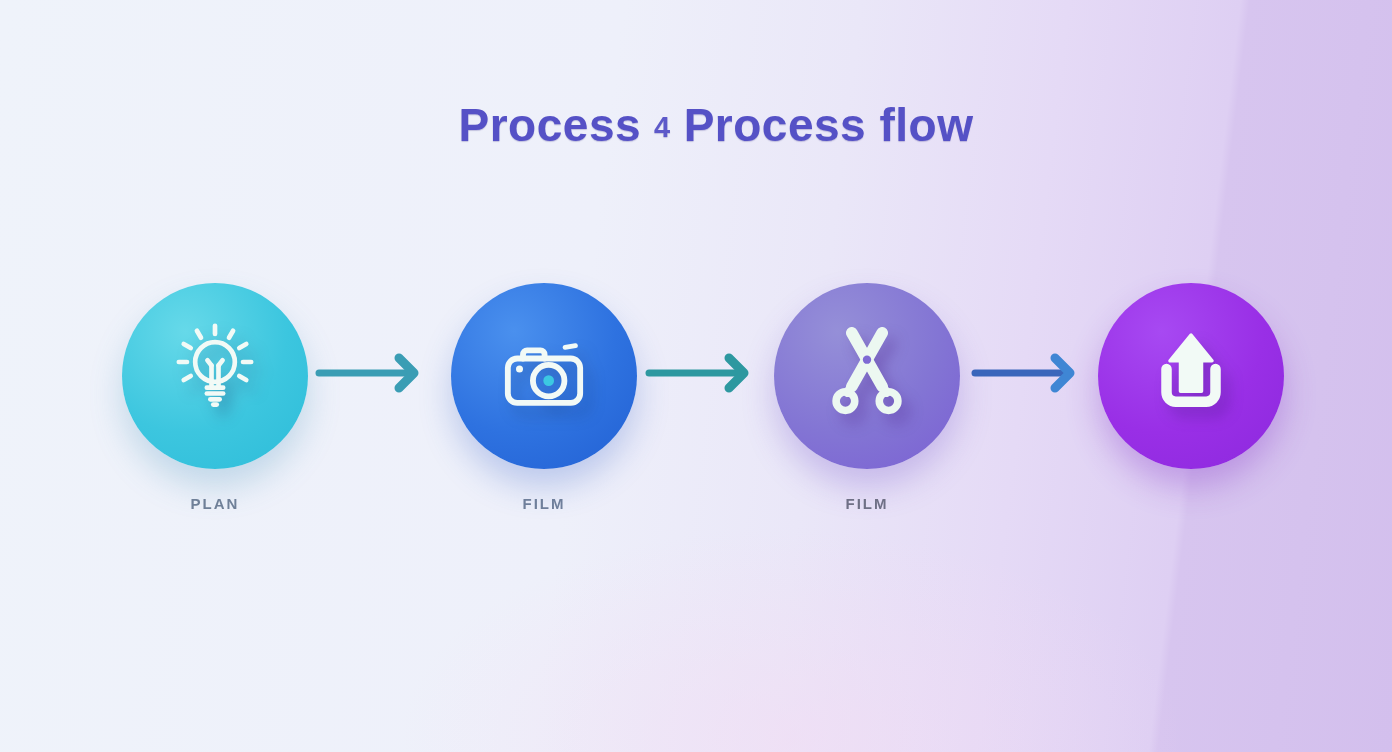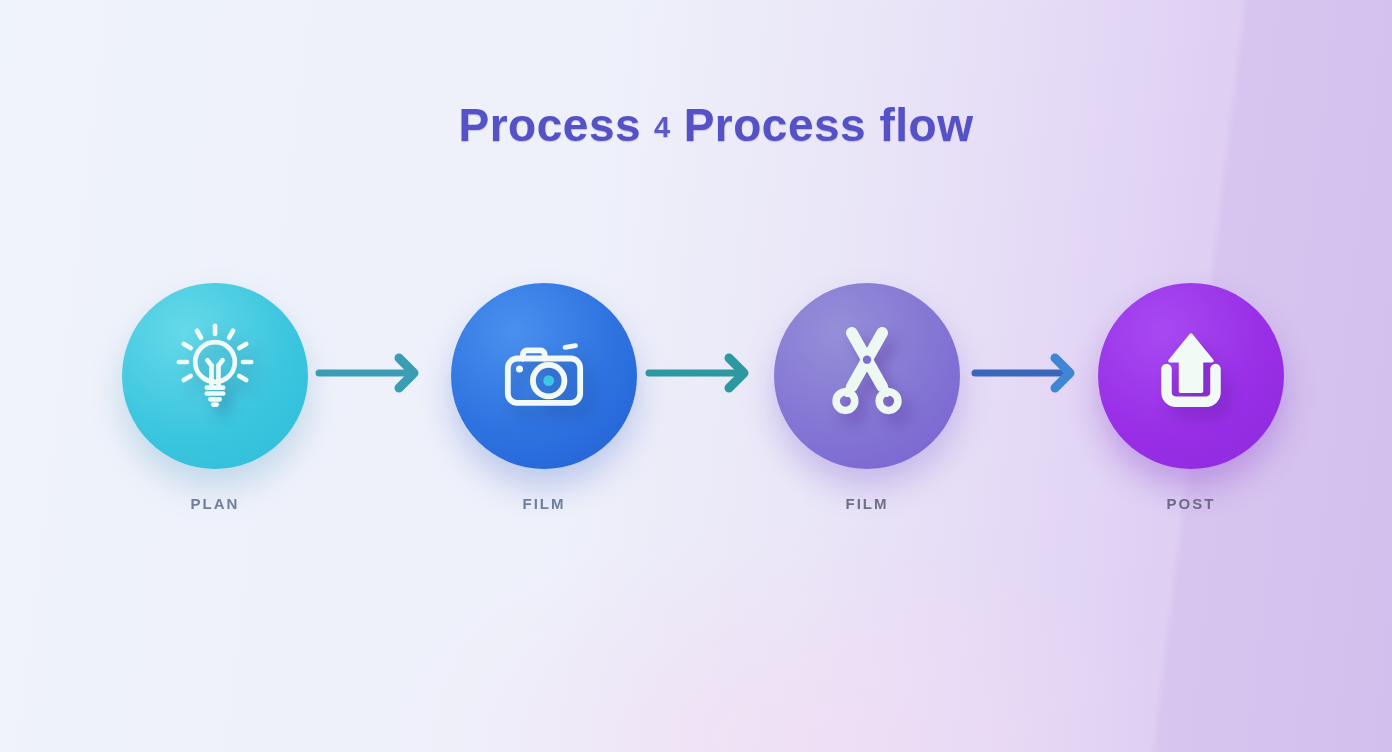--- a/index.html
+++ b/index.html
@@ -146,21 +146,20 @@
 
       <path d="M27 42 V62 a8 8 0 0 0 8 8 H61 a8 8 0 0 0 8 -8 V42" stroke-width="9"></path>
 
       <path d="M48 13 L30 35 H39 V61 H57 V35 H66 Z" fill="#f2faf6" stroke="#f2faf6" stroke-width="3"></path>
     </svg>
   </div>
 
   <div class="step-label label-plan">PLAN</div>
   <div class="step-label label-film">FILM</div>
   <div class="step-label label-edit">FILM</div>
-  <div class="step-label label-post">POST</div>
 
   <svg class="arrow arrow-1" viewBox="0 0 120 44" fill="none" stroke-linecap="round" stroke-linejoin="round">
     <path d="M7 22 H95" stroke="#3a9db4" stroke-width="7"></path>
     <path d="M87 7 102 22 87 37" stroke="#3a9db4" stroke-width="9"></path>
   </svg>
   <svg class="arrow arrow-2" viewBox="0 0 120 44" fill="none" stroke-linecap="round" stroke-linejoin="round">
     <path d="M7 22 H95" stroke="#2d98a0" stroke-width="7"></path>
     <path d="M87 7 102 22 87 37" stroke="#2d98a0" stroke-width="9"></path>
   </svg>
   <svg class="arrow arrow-3" viewBox="0 0 120 44" fill="none" stroke-linecap="round" stroke-linejoin="round">

